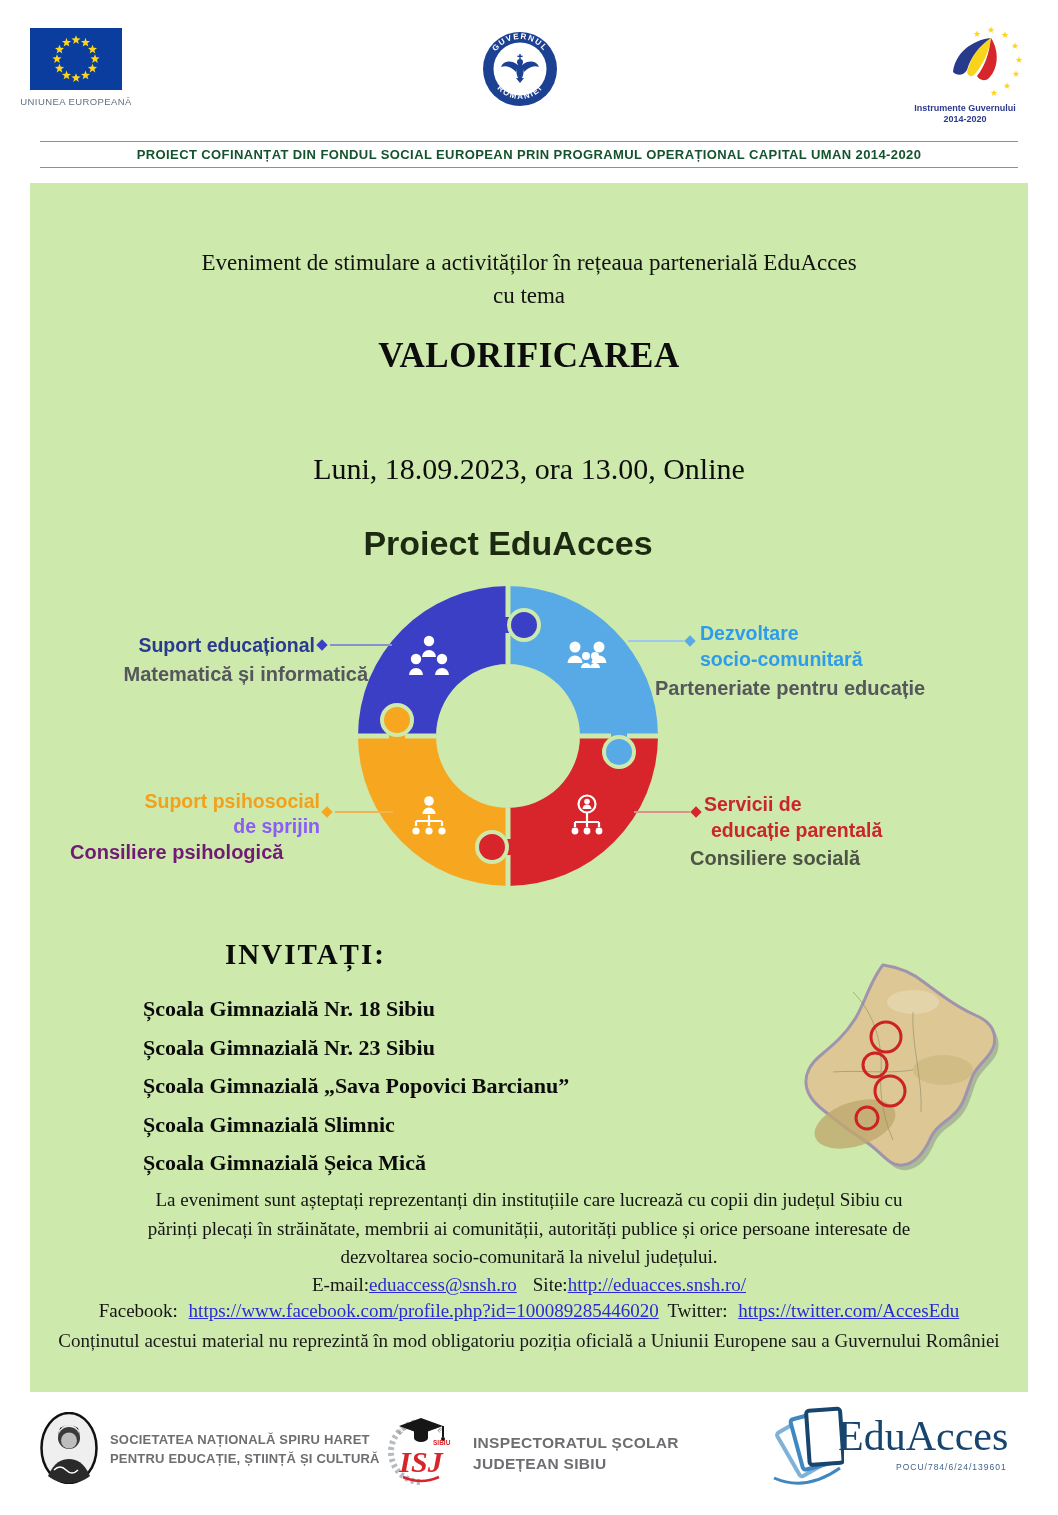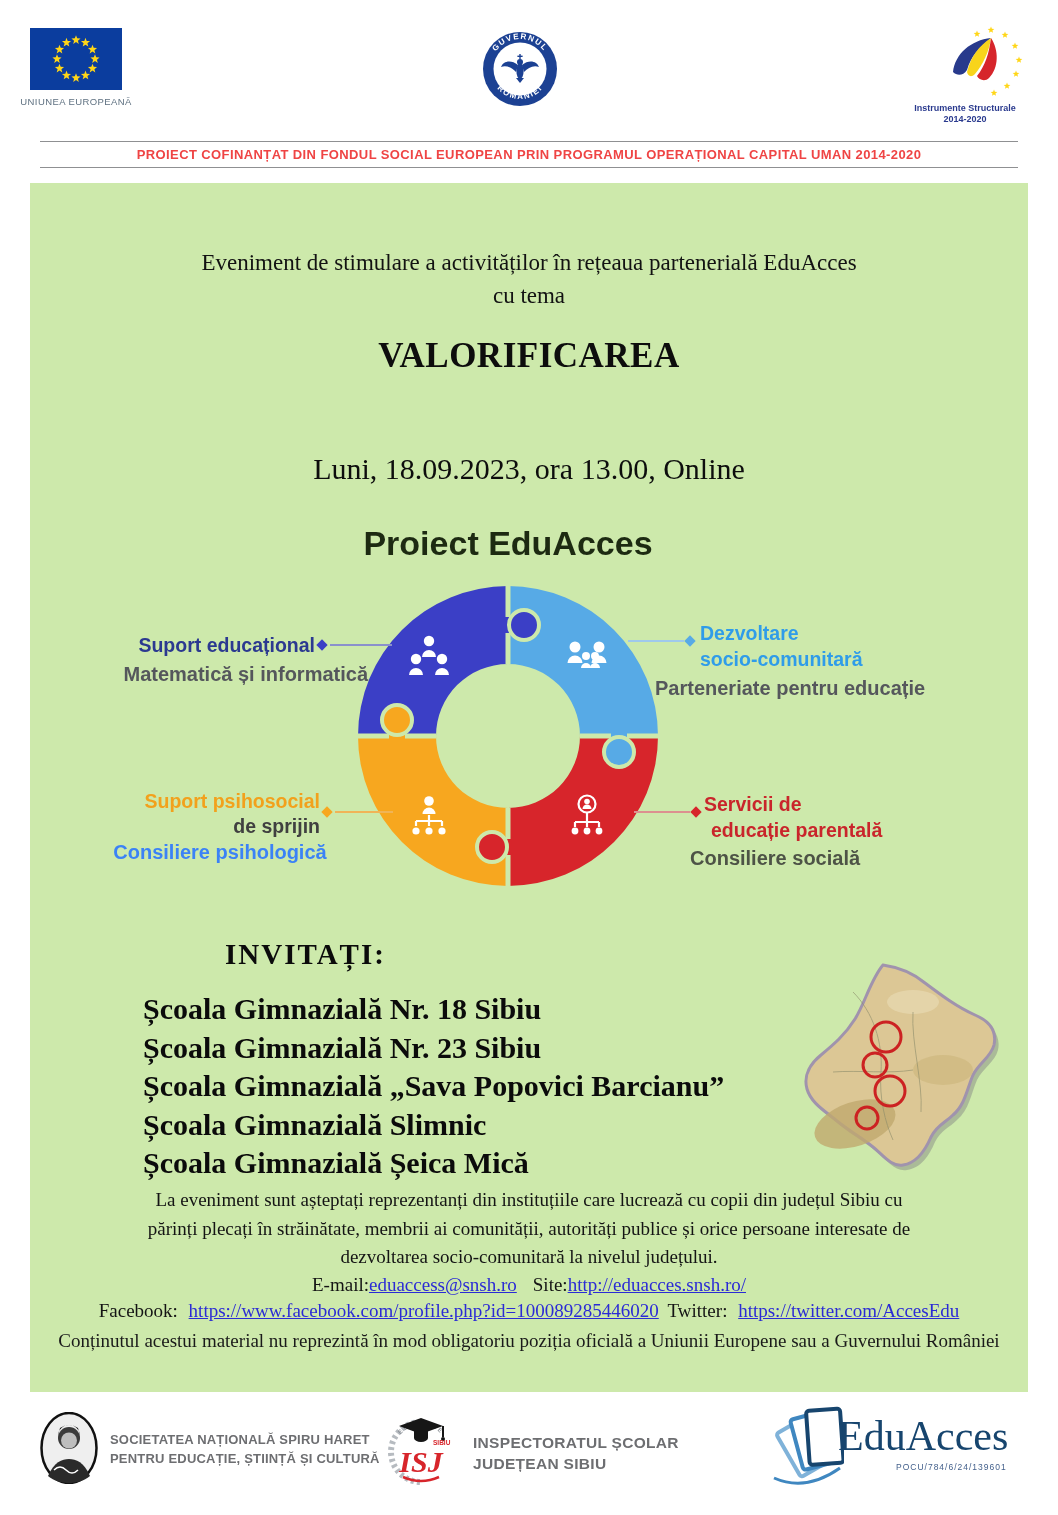--- a/index.html
+++ b/index.html
@@ -3,31 +3,31 @@
 <meta charset="utf-8">
 <style>
   html,body{margin:0;padding:0;background:#ffffff;}
   #page{position:relative;width:1058px;height:1515px;background:#ffffff;
         font-family:"Liberation Serif",serif;overflow:hidden;}
   .abs{position:absolute;}
   .ctr{text-align:center;}
   .green-panel{background:#cde9ab;}
   .rule{height:1px;background:#8f9092;}
   .cofin{font-family:"Liberation Sans",sans-serif;font-weight:700;font-size:13px;
-         color:#ef4444;letter-spacing:.4px;}
+         color:#14532d;letter-spacing:.4px;}
   .intro{font-size:23px;color:#121212;}
   .title{font-weight:700;font-size:35px;color:#0d0d0d;letter-spacing:.5px;}
   .dateline{font-weight:400;font-size:30px;color:#0d0d0d;}
   .diagtitle{font-family:"Liberation Sans",sans-serif;font-weight:700;font-size:34px;color:#1d2a12;}
   .dlabel{font-family:"Liberation Sans",sans-serif;font-weight:700;font-size:19.5px;line-height:24px;}
   .dsub{font-family:"Liberation Sans",sans-serif;font-weight:700;font-size:20px;line-height:24px;}
   .line{height:2px;}
   .diamond{width:8px;height:8px;transform:rotate(45deg);}
   .invit{font-weight:700;font-size:29px;letter-spacing:2px;color:#0b0b0b;}
-  .school{font-weight:700;font-size:30px;line-height:38.5px;color:#0b0b0b;}
+  .school{font-weight:700;font-size:22px;line-height:38.5px;color:#0b0b0b;}
   .para{font-size:19px;line-height:28.5px;color:#141414;}
   .contact{font-size:19px;color:#141414;white-space:nowrap;}
   .contact a{color:#2b2bd5;text-decoration:underline;}
   .disc{font-size:19px;color:#1a1a1a;}
   .footgray{font-family:"Liberation Sans",sans-serif;font-weight:700;color:#6d6e71;}
   .snsh{font-size:13px;line-height:19px;letter-spacing:.2px;}
   .isjt{font-size:15.5px;line-height:21px;letter-spacing:.3px;}
   .eduname{font-size:42px;color:#17456e;}
   .educode{font-family:"Liberation Sans",sans-serif;font-size:8.5px;color:#44618c;letter-spacing:1px;}
   .eucap{font-family:"Liberation Sans",sans-serif;font-size:9.5px;color:#5f7181;letter-spacing:.4px;}
@@ -96,21 +96,21 @@
         <use href="#star5" transform="translate(58,4) scale(1.1)"></use>
       <use href="#star5" transform="translate(72,9) scale(1.1)"></use>
         <use href="#star5" transform="translate(82,20) scale(1.1)"></use>
       <use href="#star5" transform="translate(86,34) scale(1.1)"></use>
         <use href="#star5" transform="translate(83,48) scale(1.1)"></use>
       <use href="#star5" transform="translate(74,60) scale(1.1)"></use>
         <use href="#star5" transform="translate(61,67) scale(1.1)"></use>
     </g>
   </svg>
   <div class="abs instrcap ctr" style="left:895px;top:103px;width:140px">
-    <div>Instrumente Structurale</div>
+    <div>Instrumente Guvernului</div>
     <div>2014-2020</div>
   </div>
 
   <div class="abs rule" style="left:40px;top:141px;width:978px"></div>
   <div class="abs cofin ctr" style="left:0;top:147px;width:1058px">PROIECT COFINANȚAT DIN FONDUL SOCIAL EUROPEAN PRIN PROGRAMUL OPERAȚIONAL CAPITAL UMAN 2014-2020</div>
   <div class="abs rule" style="left:40px;top:167px;width:978px"></div>
 
   <div class="abs green-panel" style="left:30px;top:183px;width:998px;height:1209px"></div>
 
   <div class="abs intro ctr" style="left:0;top:250px;width:1058px">Eveniment de stimulare a activităților în rețeaua partenerială EduAcces</div>
@@ -191,24 +191,24 @@
   <div class="abs line" style="left:330px;top:644px;width:62px;background:#8a90cc"></div>
   <div class="abs dsub" style="left:45px;top:662px;width:323px;text-align:right;color:#55575c">Matematică și informatică</div>
 
   <div class="abs line" style="left:628px;top:640px;width:56px;background:#9fc9ec"></div>
   <div class="abs diamond" style="left:686px;top:637px;background:#57aae6"></div>
   <div class="abs dlabel" style="left:700px;top:621px;color:#2f9ce9">Dezvoltare</div>
   <div class="abs dlabel" style="left:700px;top:647px;color:#2f9ce9">socio-comunitară</div>
   <div class="abs dsub" style="left:655px;top:676px;color:#55575c">Parteneriate pentru educație</div>
 
   <div class="abs dlabel" style="left:60px;top:789px;width:260px;text-align:right;color:#f2a11c">Suport psihosocial</div>
-  <div class="abs dlabel" style="left:60px;top:814px;width:260px;text-align:right;color:#404040">de sprijin</div>
+  <div class="abs dlabel" style="left:60px;top:814px;width:260px;text-align:right;color:#8b5cf6">de sprijin</div>
   <div class="abs diamond" style="left:323px;top:808px;background:#f7a71f"></div>
   <div class="abs line" style="left:335px;top:811px;width:58px;background:#f0b457"></div>
-  <div class="abs dsub" style="left:70px;top:840px;width:300px;text-align:center;color:#3b82f6">Consiliere psihologică</div>
+  <div class="abs dsub" style="left:70px;top:840px;width:300px;text-align:left;color:#701a75">Consiliere psihologică</div>
 
   <div class="abs line" style="left:634px;top:811px;width:56px;background:#dc9090"></div>
   <div class="abs diamond" style="left:692px;top:808px;background:#d7252b"></div>
   <div class="abs dlabel" style="left:704px;top:792px;color:#c9252b">Servicii de</div>
   <div class="abs dlabel" style="left:711px;top:818px;color:#c9252b">educație parentală</div>
   <div class="abs dsub" style="left:690px;top:846px;color:#4d5346">Consiliere socială</div>
 
   <div class="abs invit" style="left:225px;top:938px">INVITAȚI:</div>
   <div class="abs" style="left:143px;top:990px">
     <div class="school">Școala Gimnazială Nr. 18 Sibiu</div>

